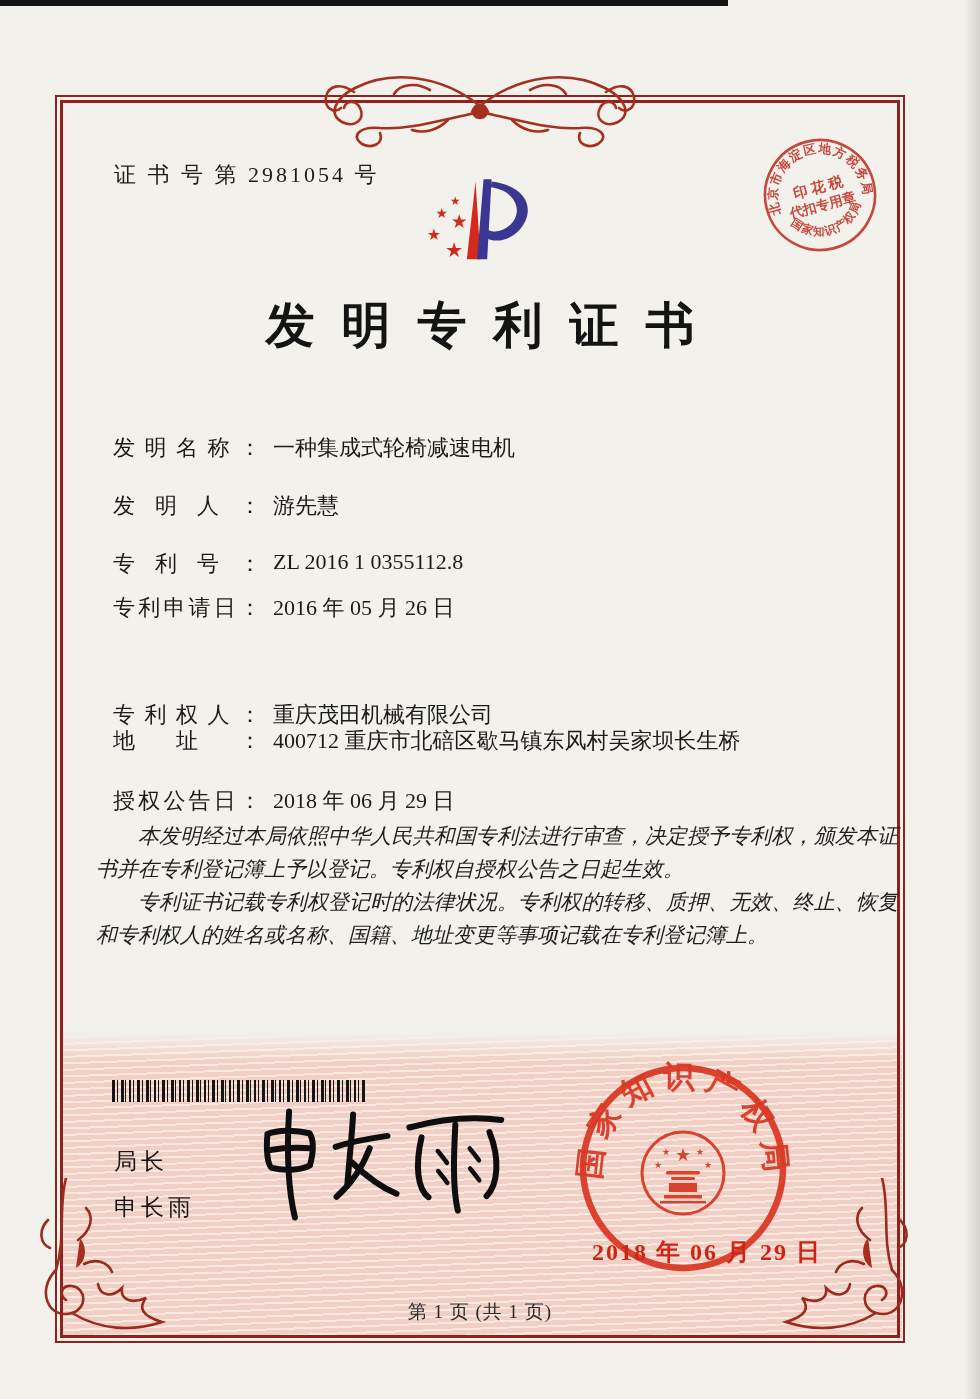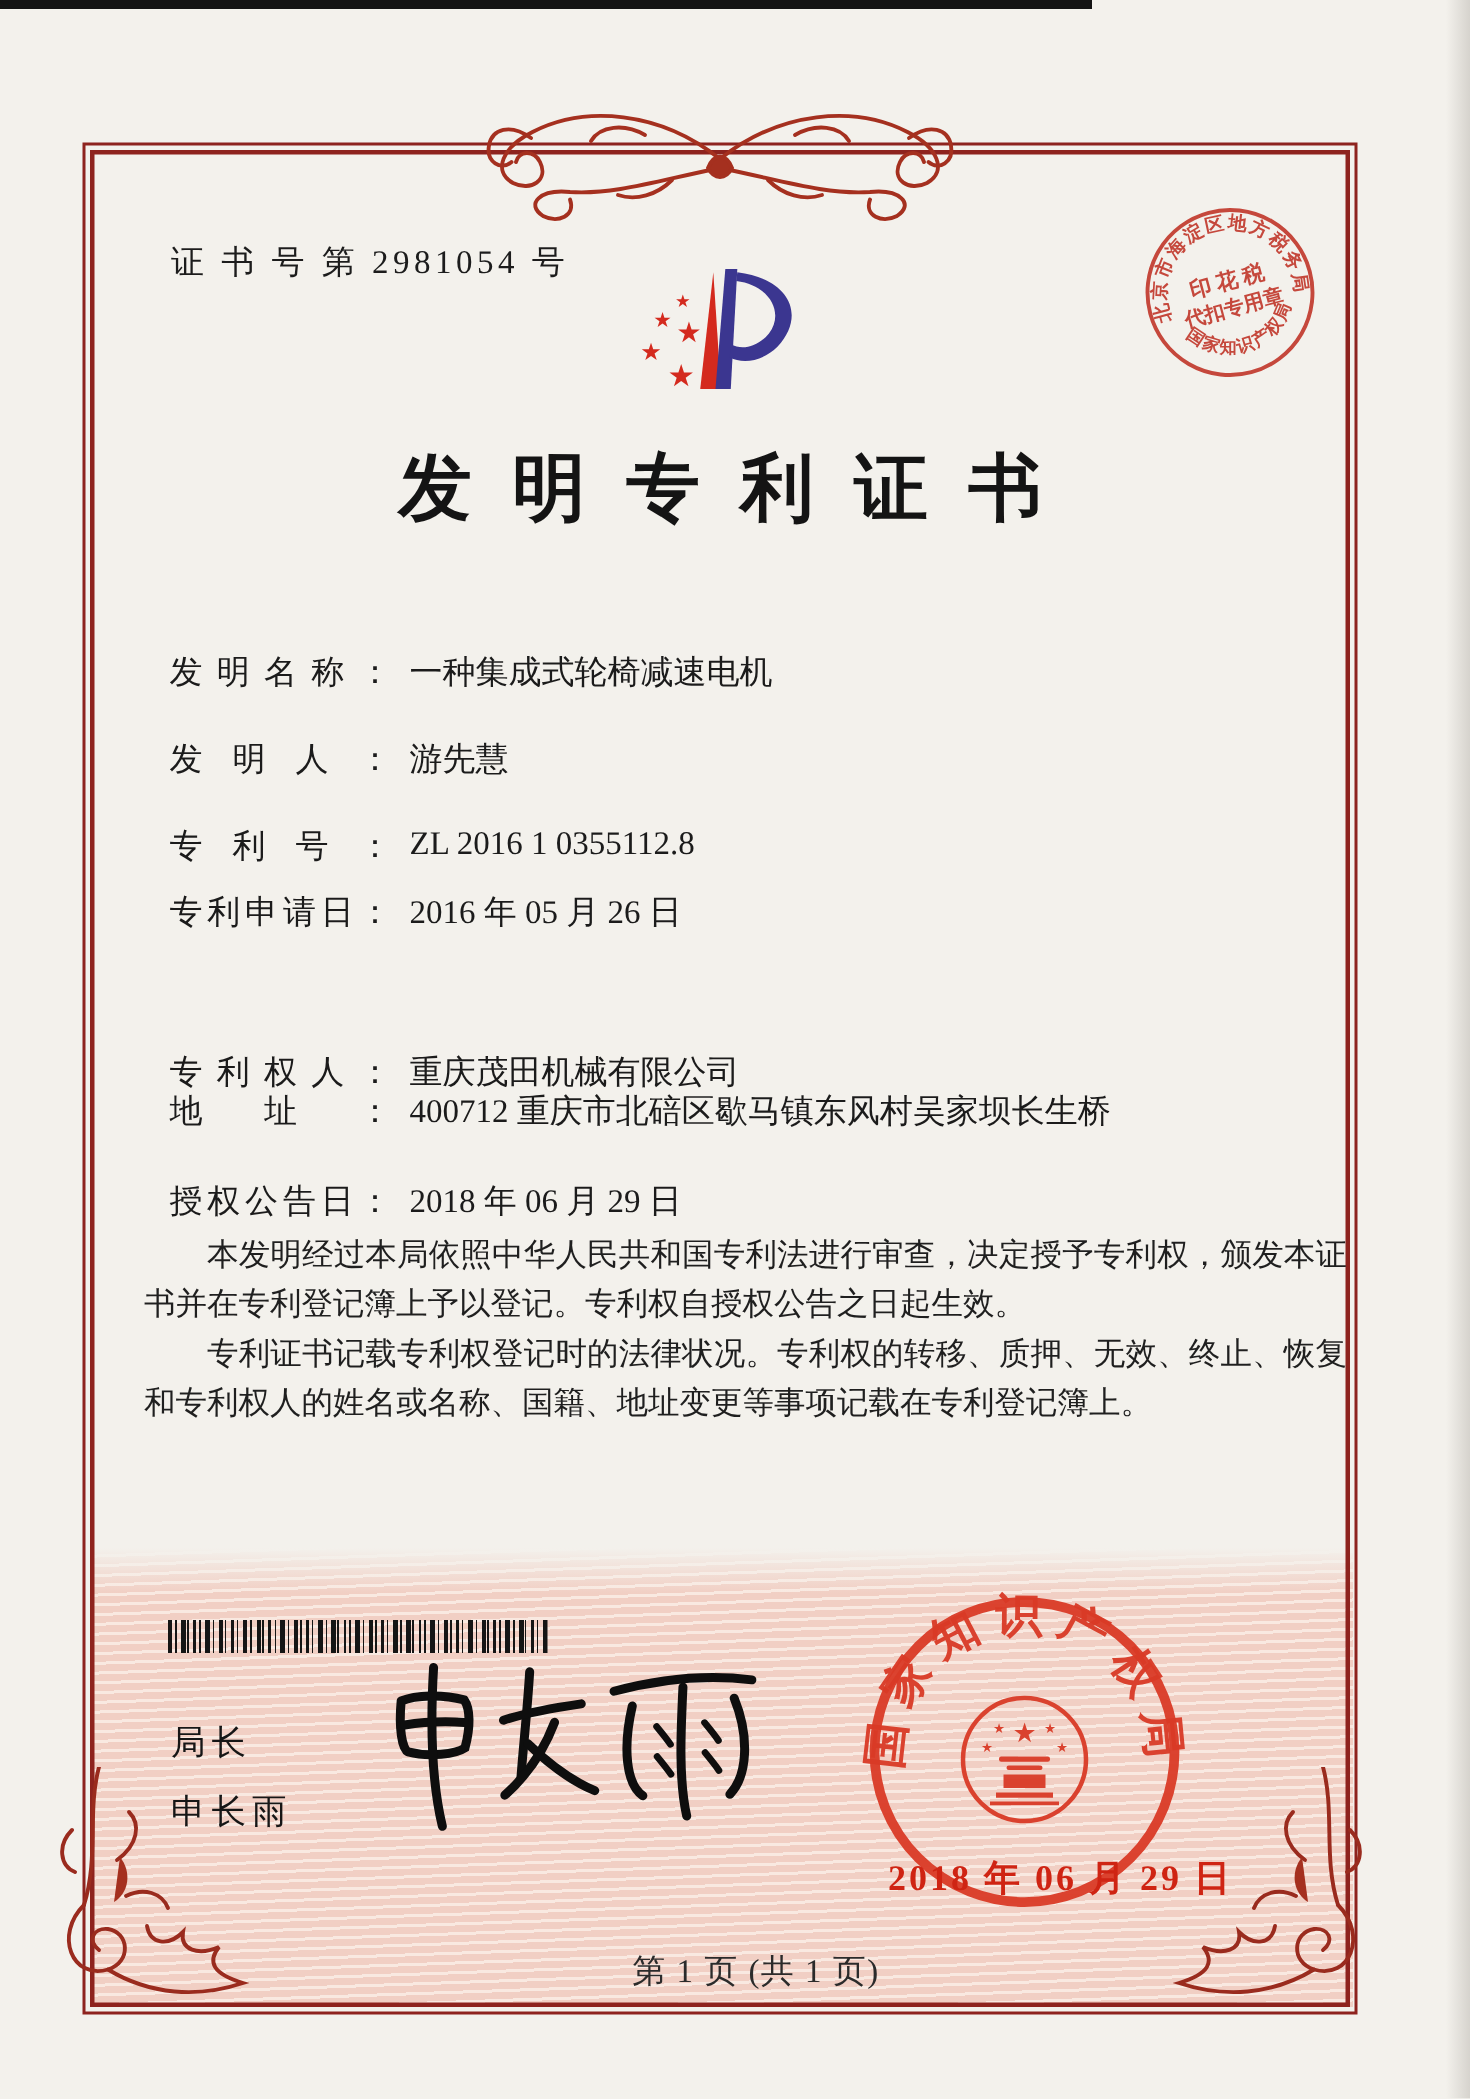--- a/index.html
+++ b/index.html
@@ -29,39 +29,39 @@
     white-space:nowrap;}
   .row{position:absolute;left:113px;font-size:22px;color:#1b1b1b;white-space:nowrap;}
   .row .lbl{display:inline-block;width:148px;text-align:justify;text-align-last:justify;
     vertical-align:top;}
   .row .val{margin-left:12px;}
   .row .second{position:absolute;left:375px;top:0;white-space:nowrap;}
   .row .second .lbl2{letter-spacing:1px;}
   .row .second .val2{margin-left:8px;}
   .paras{position:absolute;left:96px;top:820px;width:802px;}
   .paras p{margin:0;text-indent:2em;font-size:21px;line-height:33px;text-align:justify;
-    color:#1f1f1f;}
+    color:#1f1f1f;font-style:italic;}
   .barcode{position:absolute;left:112px;top:1080px;width:253px;height:22px;
     background:repeating-linear-gradient(90deg,
       #151515 0 3px,transparent 3px 5px,
       #151515 5px 6px,transparent 6px 9px,
       #151515 9px 12px,transparent 12px 13px,
       #151515 13px 14px,transparent 14px 17px,
       #151515 17px 19px,transparent 19px 21px,
       #151515 21px 22px,transparent 22px 25px);}
   .director-label{position:absolute;left:114px;top:1146px;font-size:23px;color:#161616;
     letter-spacing:4px;}
   .director-name{position:absolute;left:114px;top:1192px;font-size:23px;color:#161616;
     letter-spacing:4px;}
   .signature{position:absolute;left:252px;top:1100px;}
   .seal{position:absolute;left:570px;top:1055px;}
   .seal-date{position:absolute;left:592px;top:1236px;font-size:24px;font-weight:600;
     color:#cf2413;letter-spacing:2px;white-space:nowrap;}
   .page-footer{position:absolute;left:57px;top:1299px;width:846px;text-align:center;
-    font-size:22px;color:#2b2b2b;letter-spacing:1px;padding-left:24px;}
+    font-size:19px;color:#2b2b2b;letter-spacing:1px;}
   .logo{position:absolute;left:405px;top:153px;}
   .tax-stamp{position:absolute;left:745px;top:120px;transform:rotate(-15deg);opacity:.92;}
   .dragon{position:absolute;left:320px;top:62px;}
   .corner-bl{position:absolute;left:40px;top:1178px;}
   .corner-br{position:absolute;left:758px;top:1178px;transform:scaleX(-1);}
 </style>
 </head>
 <body>
 
 <div class="scan-top"></div>

